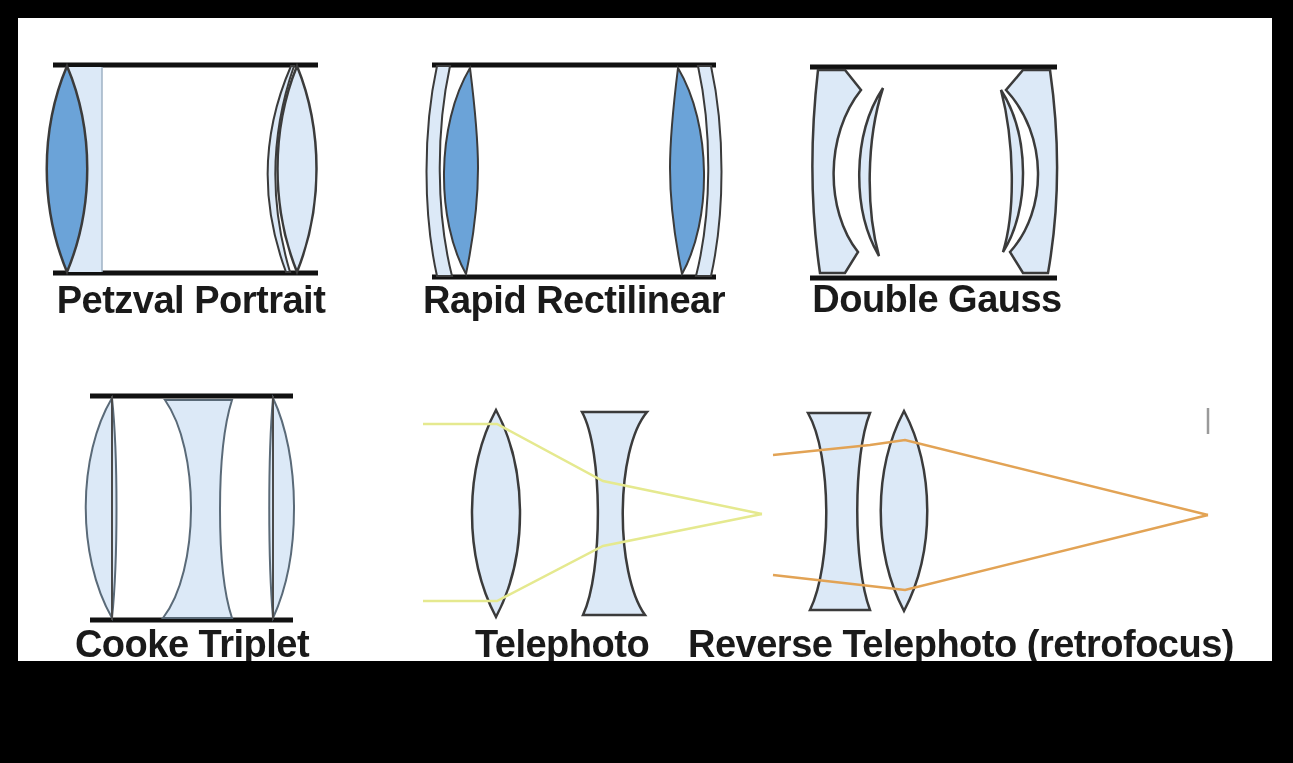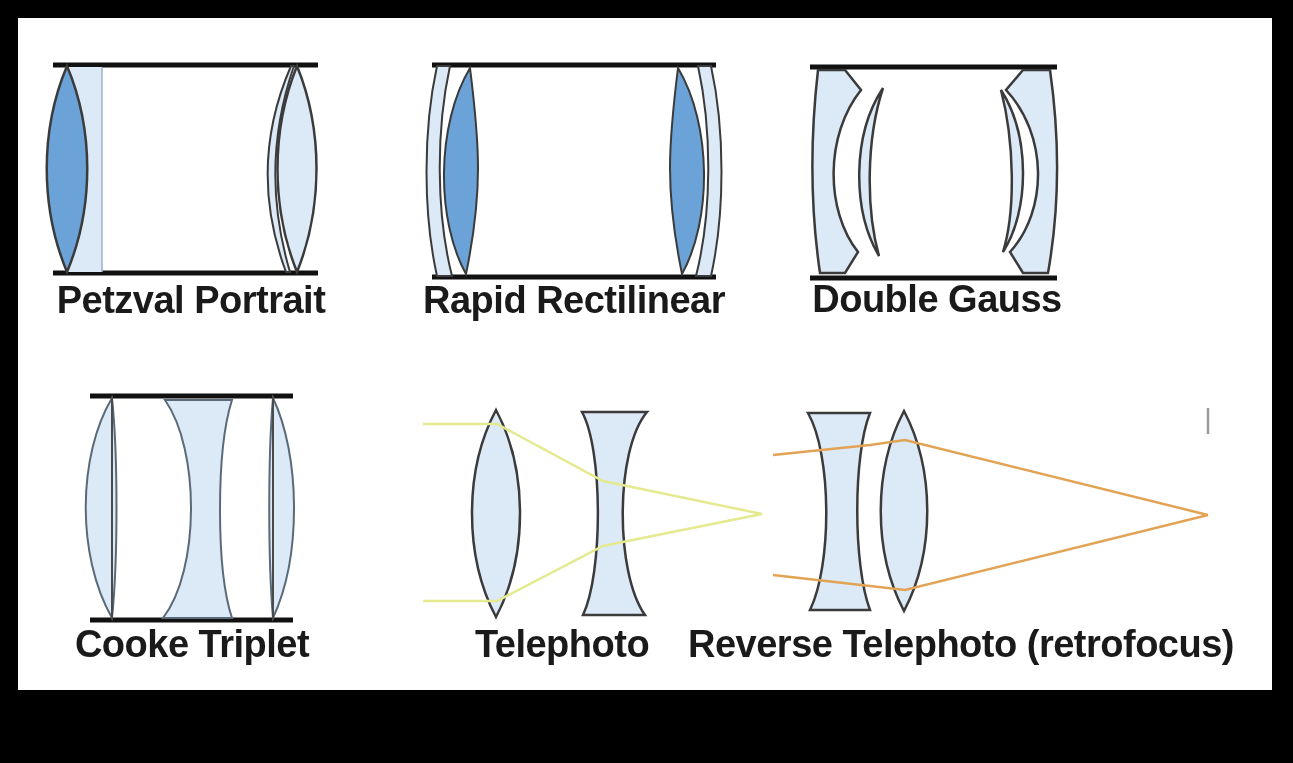--- a/index.html
+++ b/index.html
@@ -1,16 +1,16 @@
 <!DOCTYPE html>
 <html><head>
 <meta charset="utf-8">
 <style>
   html, body { margin: 0; padding: 0; background: #000; }
-  .stage { width: 1293px; height: 763px; position: relative; overflow: hidden; background: #000; }
+  .stage { width: 1293px; height: 661px; position: relative; overflow: hidden; background: #000; }
   svg { display: block; }
   text.lens-label {
     font-family: "Liberation Sans", "DejaVu Sans", sans-serif;
     font-weight: bold;
     font-size: 38px;
     letter-spacing: -0.5px;
   }
 </style>
 </head>
 <body>

